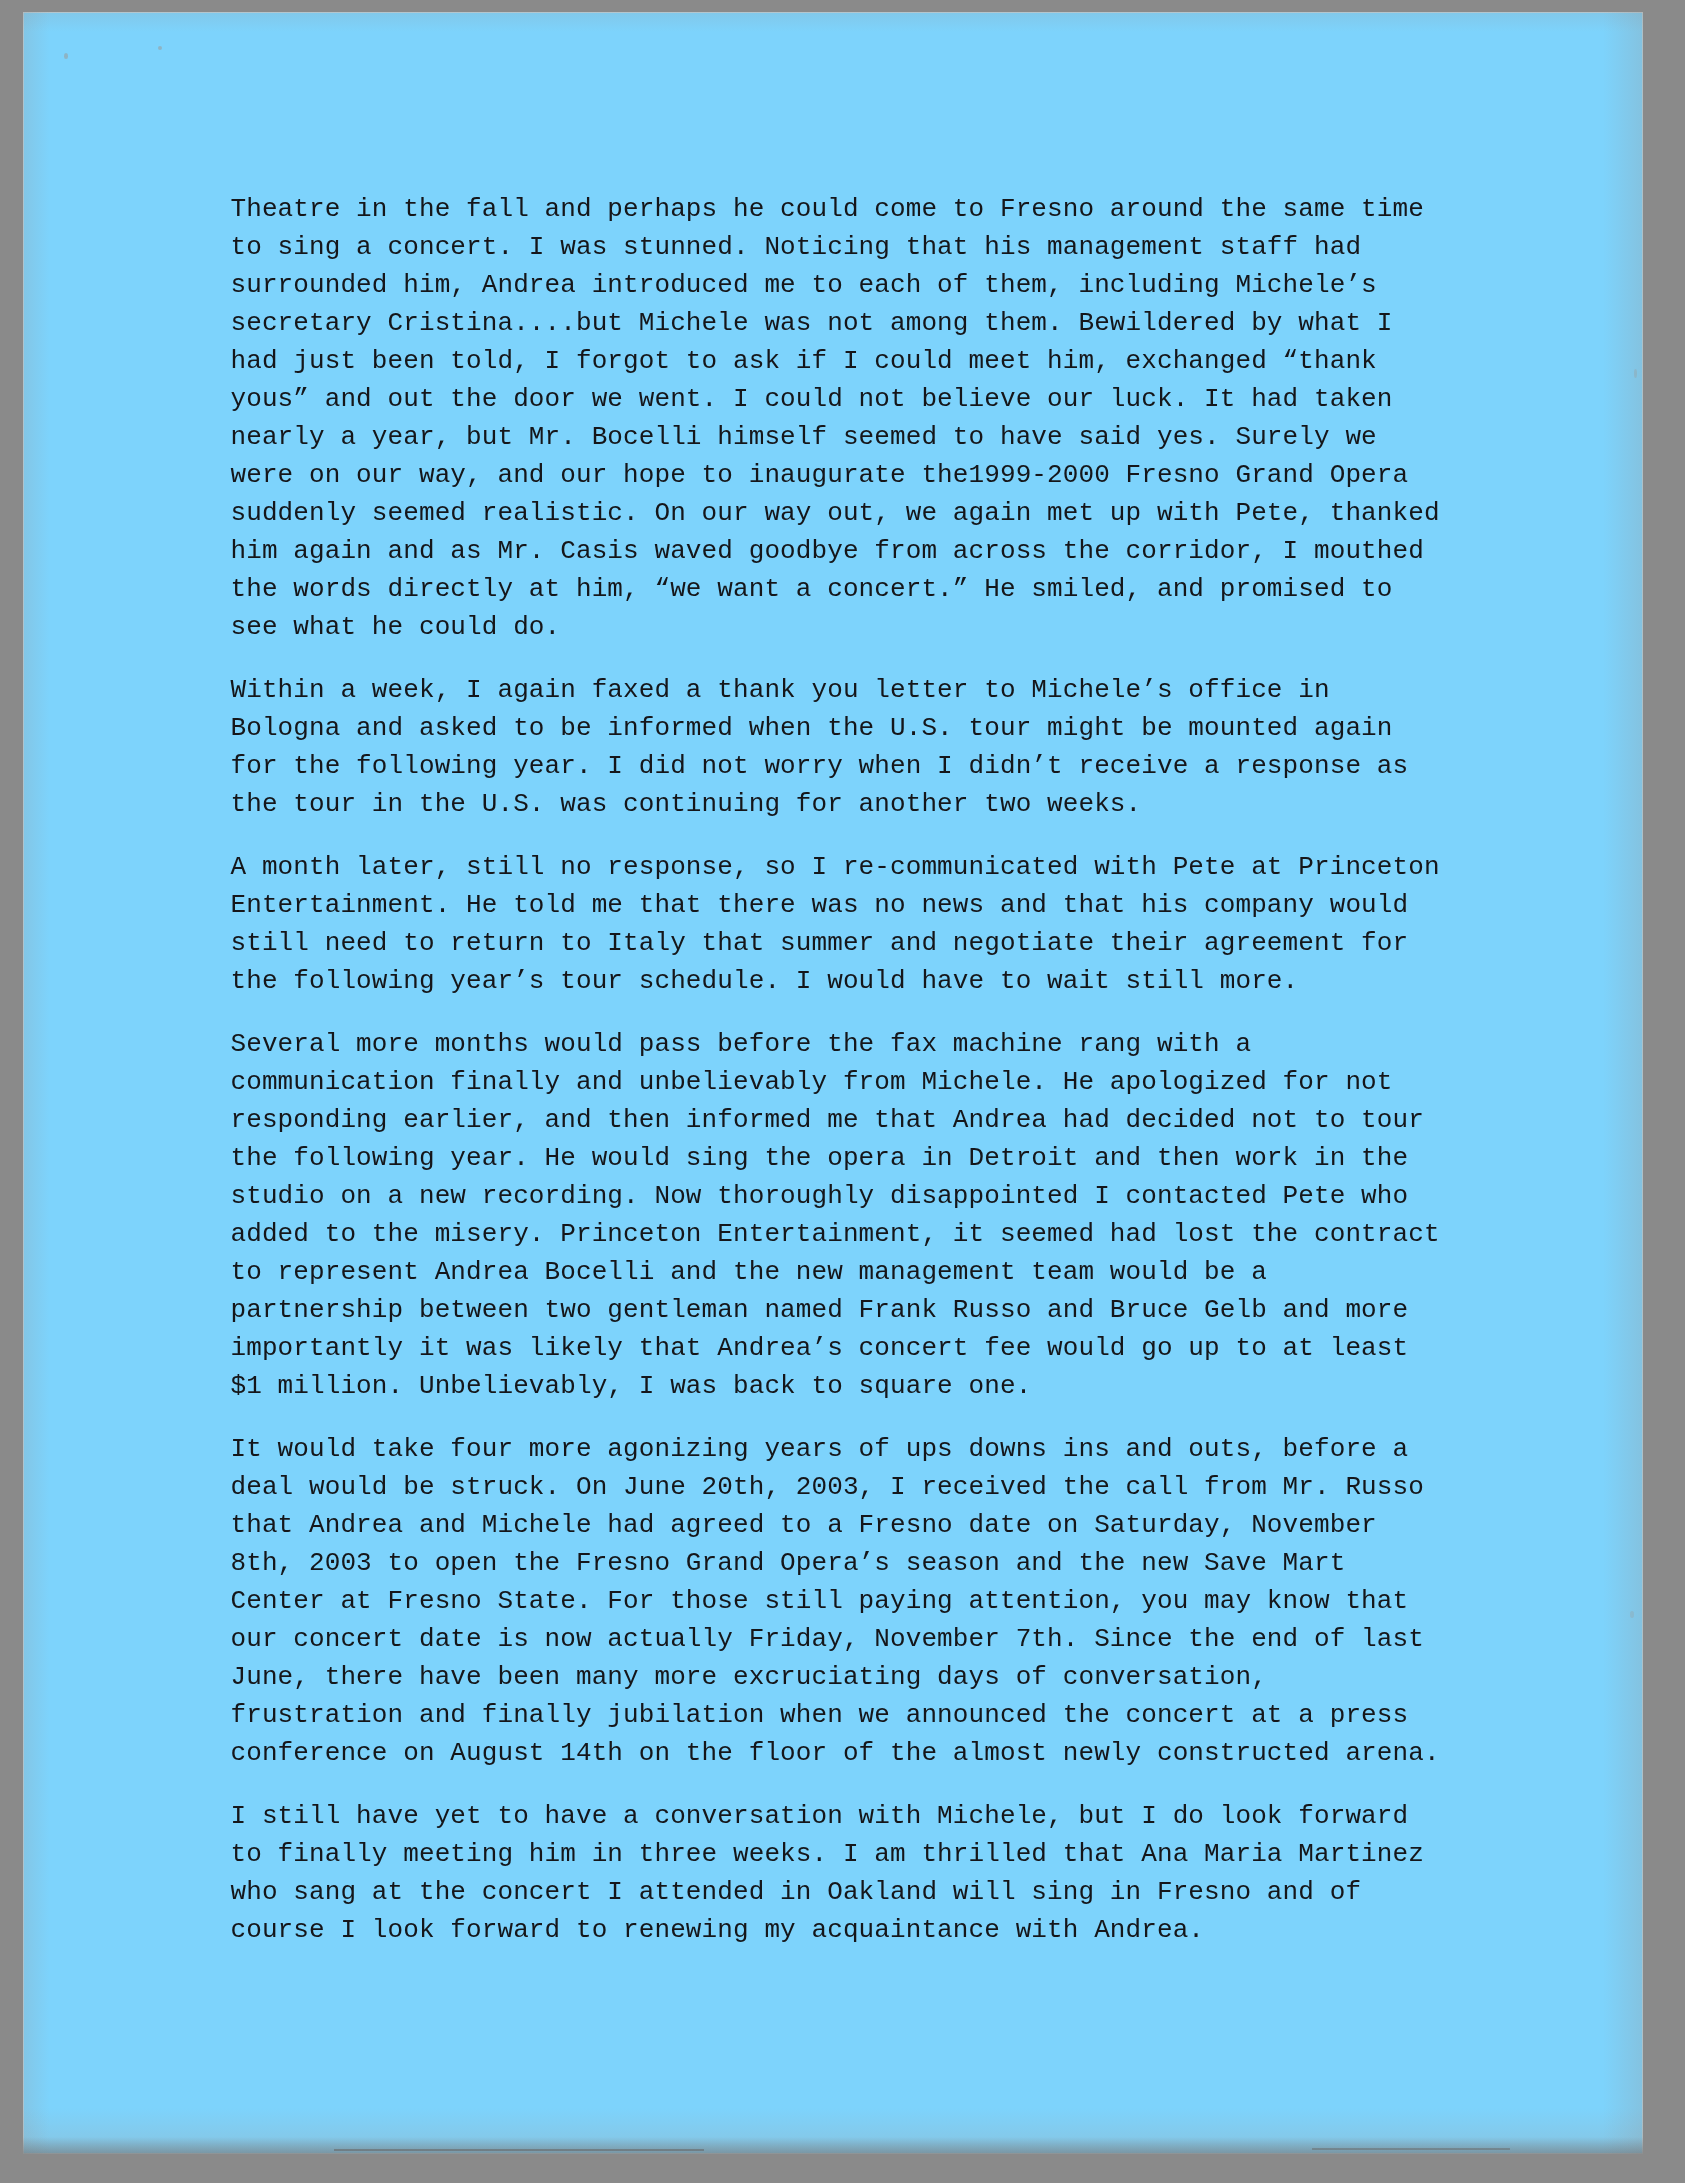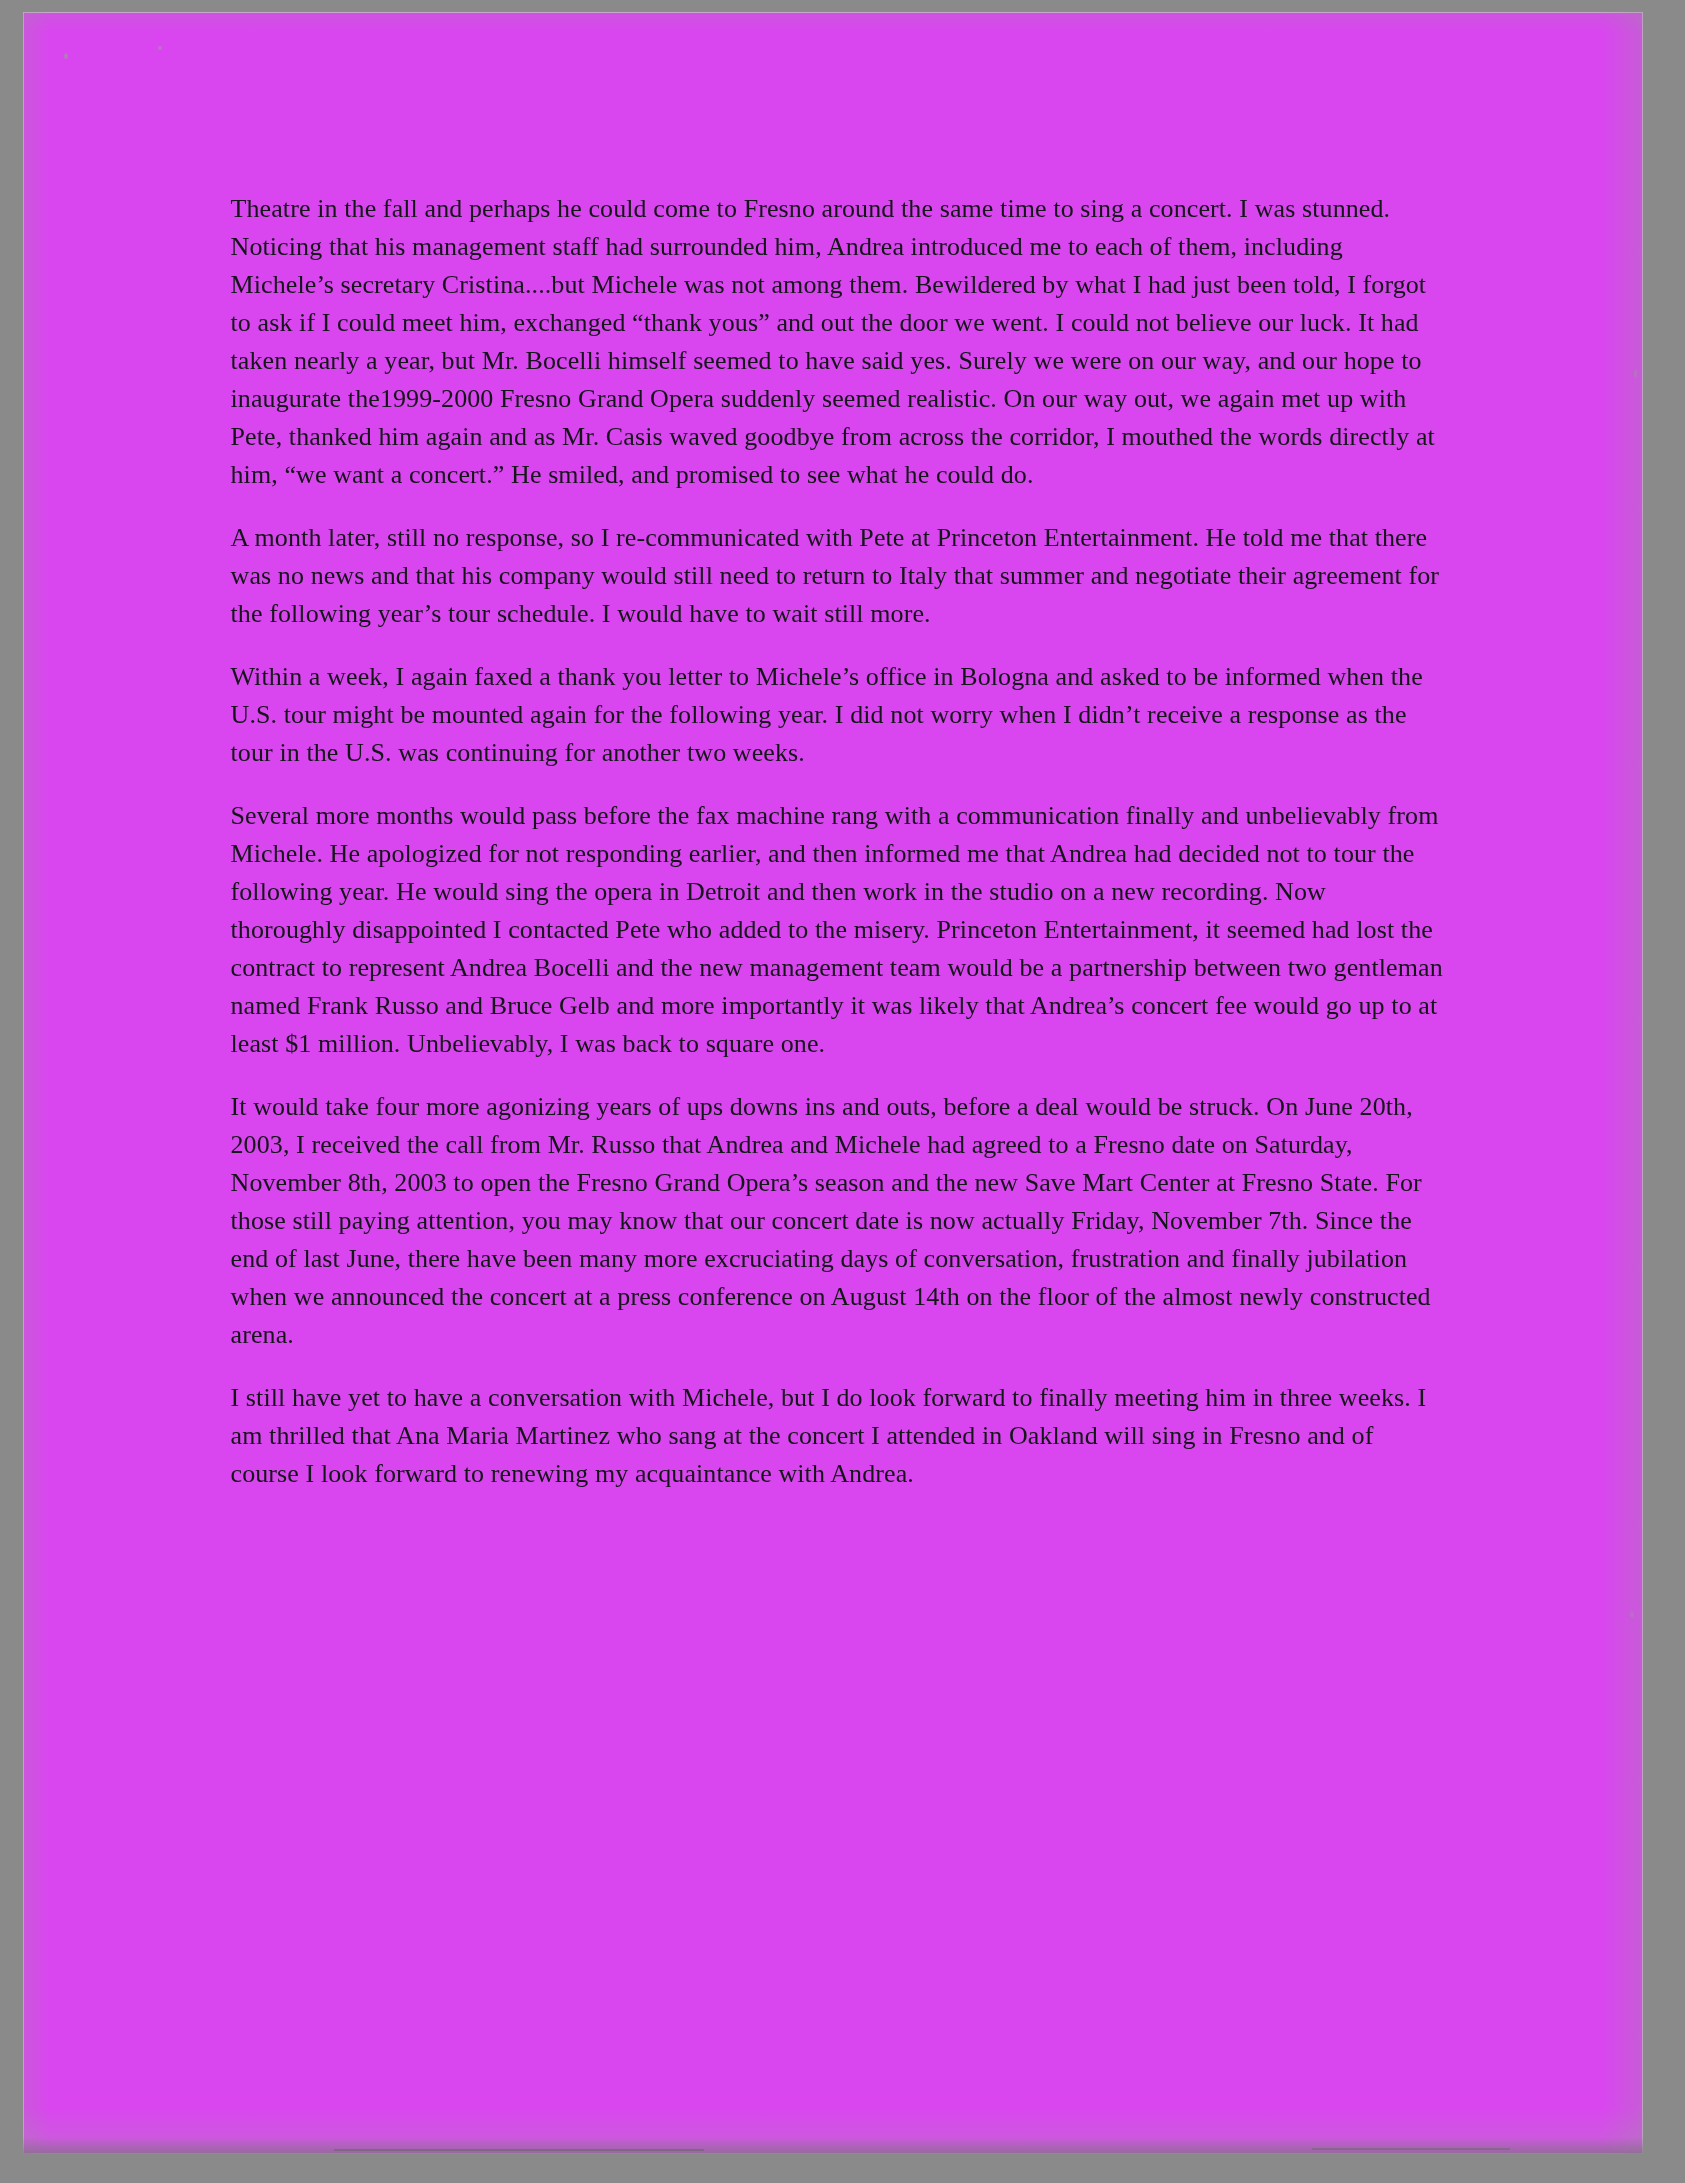--- a/index.html
+++ b/index.html
@@ -19,22 +19,23 @@
     height: 2183px;
     background: #8a8a8a;
   }
   
   #sheet {
     position: absolute;
     left: 22.5px;
     top: 12px;
     width: 1620px;
     height: 2142px;
-    background: #d946ef;
+    background: #7dd3fc;
     box-shadow: 0 0 0 0.7px #cfcfcd inset;
+    font-family: Liberation Mono, monospace;
   }
   
   #sheet::before {
     content: "";
     position: absolute;
     inset: 0;
     background:
       linear-gradient(to right, rgba(150,150,150,0.22) 0px, rgba(150,150,150,0.0) 26.4px),
       linear-gradient(to left, rgba(150,150,150,0.28) 0px, rgba(150,150,150,0.0) 40px),
       linear-gradient(to bottom, rgba(150,150,150,0.18) 0px, rgba(150,150,150,0.0) 20px),
@@ -109,22 +110,22 @@
 <div id="page">
   <div id="sheet">
 
     <div class="speck" id="speck1"></div>
     <div class="speck" id="speck2"></div>
     <div class="speck" id="speck3"></div>
     <div class="speck" id="speck4"></div>
 
     <div id="text-body">
       <p class="para">Theatre in the fall and perhaps he could come to Fresno around the same time to sing a concert.  I was stunned.  Noticing that his management staff had surrounded him, Andrea introduced me to each of them, including Michele’s secretary Cristina....but Michele was not among them.  Bewildered by what I had just been told, I forgot to ask if I could meet him, exchanged “thank yous” and out the door we went.  I could not believe our luck.  It had taken nearly a year, but Mr. Bocelli himself seemed to have said yes.  Surely we were on our way, and our hope to inaugurate the1999-2000 Fresno Grand Opera suddenly seemed realistic.  On our way out, we again met up with Pete, thanked him again and as Mr. Casis waved goodbye from across the corridor, I mouthed the words directly at him, “we want a concert.”  He smiled, and promised to see what he could do.</p>
+      <p class="para">Within a week, I again faxed a thank you letter to Michele’s office in Bologna and asked to be informed when the U.S. tour might be mounted again for the following year.  I did not worry when I didn’t receive a response as the tour in the U.S. was continuing for another two weeks.</p>
       <p class="para">A month later, still no response, so I re-communicated with Pete at Princeton Entertainment.  He told me that there was no news and that his company would still need to return to Italy that summer and negotiate their agreement for the following year’s tour schedule.  I would have to wait still more.</p>
-      <p class="para">Within a week, I again faxed a thank you letter to Michele’s office in Bologna and asked to be informed when the U.S. tour might be mounted again for the following year.  I did not worry when I didn’t receive a response as the tour in the U.S. was continuing for another two weeks.</p>
       <p class="para">Several more months would pass before the fax machine rang with a communication finally and unbelievably from Michele.  He apologized for not responding earlier, and then informed me that Andrea had decided not to tour the following year.  He would sing the opera in Detroit and then work in the studio on a new recording.  Now thoroughly disappointed I contacted Pete who added to the misery.  Princeton Entertainment, it seemed had lost the contract to represent Andrea Bocelli and the new management team would be a partnership between two gentleman named Frank Russo and Bruce Gelb and more importantly it was likely that Andrea’s concert fee would go up to at least $1 million.  Unbelievably, I was back to square one.</p>
       <p class="para">It would take four more agonizing years of ups downs ins and outs, before a deal would be struck.  On June 20th, 2003, I received the call from Mr. Russo that Andrea and Michele had agreed to a Fresno date on Saturday, November 8th, 2003 to open the Fresno Grand Opera’s season and the new Save Mart Center at Fresno State.  For those still paying attention, you may know that our concert date is now actually Friday, November 7th.  Since the end of last June, there have been many more excruciating days of conversation, frustration and finally jubilation when we announced the concert at a press conference on August 14th on the floor of the almost newly constructed arena.</p>
       <p class="para">I still have yet to have a conversation with Michele, but I do look forward to finally meeting him in three weeks.  I am thrilled that Ana Maria Martinez who sang at the concert I attended in Oakland will sing in Fresno and of course I look forward to renewing my acquaintance with Andrea.</p>
     </div>
 
     <div id="edge-mark-a"></div>
     <div id="edge-mark-b"></div>
   </div>
 </div>
 

